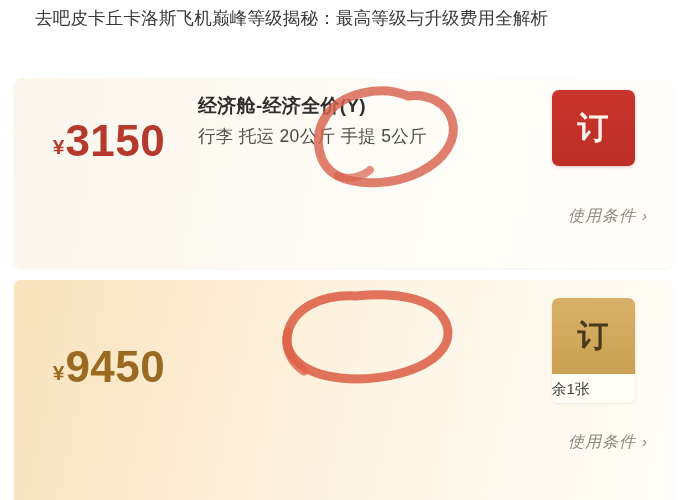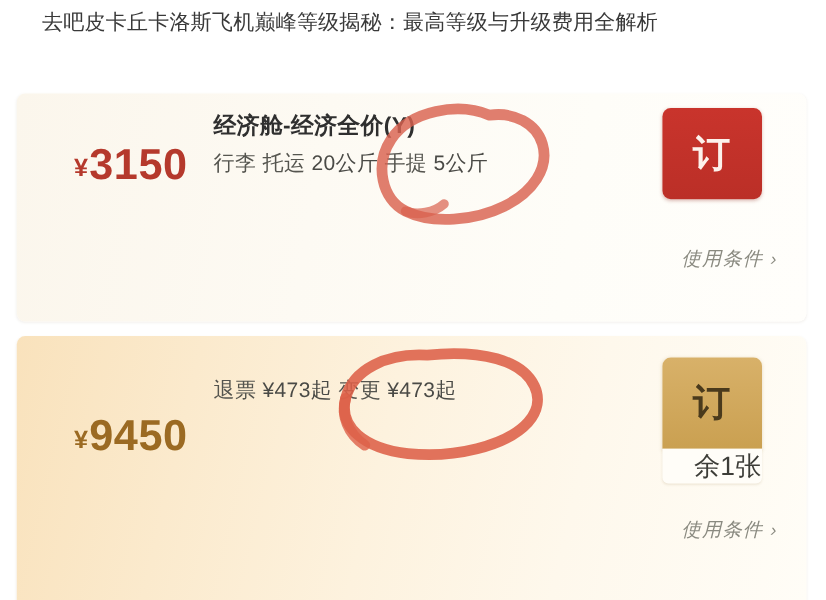--- a/index.html
+++ b/index.html
@@ -71,30 +71,30 @@
     text-align: center;
     font-weight: bold;
     white-space: nowrap;
   }
   .price .cur {
     font-size: 21px;
     vertical-align: 2px;
     margin-right: 1px;
   }
   .price .amt {
-    font-size: 36px;
+    font-size: 44px;
     letter-spacing: 0.5px;
   }
   .price-economy { top: 38px; color: #b5392c; }
   .price-business { top: 62px; color: #9b6a22; }
 
   
   .details {
     position: absolute;
-    left: 164px;
+    left: 184px;
     width: 330px;
   }
   .details-economy { top: 12px; }
   .details-business { top: 30px; }
 
   .cabin-name {
     font-size: 19px;
     font-weight: bold;
     color: #2f2f2f;
     line-height: 31px;
@@ -144,23 +144,23 @@
     background: linear-gradient(180deg, #d8b169 0%, #caa051 100%);
     color: #4a3a1c;
     border-radius: 7px 7px 0 0;
     box-shadow: 0 1px 3px rgba(150,110,40,0.25);
   }
   .stock-badge {
     width: 83px;
     margin: 0 auto;
     background: #fffdf8;
     color: #3d3d38;
-    font-size: 22px;
+    font-size: 15px;
     line-height: 29px;
-    text-align: right;
+    text-align: left;
     border-radius: 0 0 5px 5px;
     box-shadow: 0 1px 2px rgba(150,120,70,0.15);
   }
 
   .terms {
     position: absolute;
     right: 24px;
     font-size: 16px;
     color: #8a8a80;
     letter-spacing: 1px;
@@ -219,26 +219,20 @@
     </svg>
   </div>
 
   <div class="fare-card card-business">
 
     <div class="price price-business">
       <span class="cur">¥</span><span class="amt">9450</span>
     </div>
 
     <div class="details details-business">
-      <div class="detail-line">
-        <span class="lbl">退票</span>
-        <span>¥473起</span>
-        <span class="lbl">变更</span>
-        <span>¥473起</span>
-      </div>
     </div>
 
     <div class="action action-business">
       <div class="book-btn book-btn-gold">订</div>
       <div class="stock-badge">余1张</div>
     </div>
 
     <div class="terms terms-business">
       <span>使用条件</span><span class="chev">›</span>
     </div>

